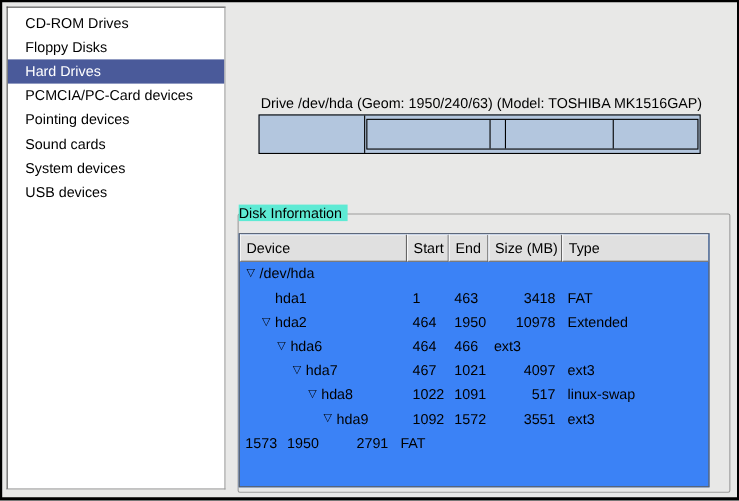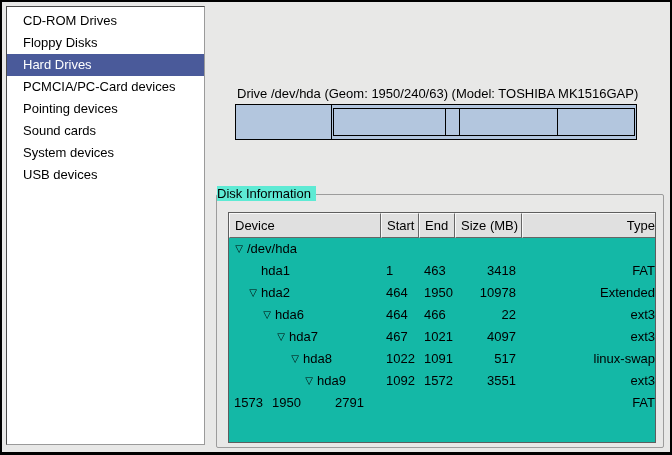--- a/index.html
+++ b/index.html
@@ -46,33 +46,33 @@
   .frame {
     position:absolute; left:214px; top:192px; width:448px; height:254px;
     border:1px solid #9c9c9c; border-radius:2px;
   }
   .frame-label {
     position:absolute; left:0px; top:-9px;
     background:#5eead4; padding-right:5px; white-space:nowrap;
   }
   
   .table {
-    position:absolute; left:11px; top:17px; width:428px; height:231px;
-    background:#14b8a6; border:1px solid #5e5e5e; overflow:hidden;
+    position:absolute; left:0; top:17px; width:428px; height:231px;
+    background:#3b82f6; border:1px solid #5e5e5e; overflow:hidden;
   }
   .thead { display:flex; height:25px; }
   .th {
     background:#e0e0e0; height:100%; line-height:23px; padding-left:5px;
     border-top:1px solid #f8f8f8; border-left:1px solid #f8f8f8;
     border-right:1px solid #666; border-bottom:1px solid #666;
     white-space:nowrap; overflow:hidden; cursor:default;
   }
   .th:last-child { border-right:none; }
   .c0 { width:152px; } .c1 { width:38px; } .c2 { width:36px; }
-  .c3 { width:67px; } .c4 { flex:1;text-align:right; }
+  .c3 { width:67px; } .c4 { flex:1; }
   .trow { display:flex; height:22px; line-height:22px; }
   .cell { white-space:nowrap; overflow:hidden; }
   .cell.num { padding-left:5px; }
   .cell.size { text-align:right; padding-right:6px; }
   .cell.type { padding-left:5px; }
   .dev-cell { display:flex; align-items:center; padding-left:2px; }
   .indent { display:inline-block; height:1px; }
   .expander {
     display:inline-block; width:16px; text-align:center;
     font-family:"DejaVu Sans",sans-serif; font-size:10px; color:#000;
@@ -155,21 +155,20 @@
             <div class="cell type c4">Extended</div>
           </div>
           <div class="trow">
             <div class="cell dev-cell c0">
               <span class="indent" style="width: 28px;"></span>
               <span class="expander">▽</span>
               <span>hda6</span>
             </div>
             <div class="cell num c1">464</div>
             <div class="cell num c2">466</div>
-            <div class="cell size c3">22</div>
             <div class="cell type c4">ext3</div>
           </div>
           <div class="trow">
             <div class="cell dev-cell c0">
               <span class="indent" style="width: 42px;"></span>
               <span class="expander">▽</span>
               <span>hda7</span>
             </div>
             <div class="cell num c1">467</div>
             <div class="cell num c2">1021</div>

